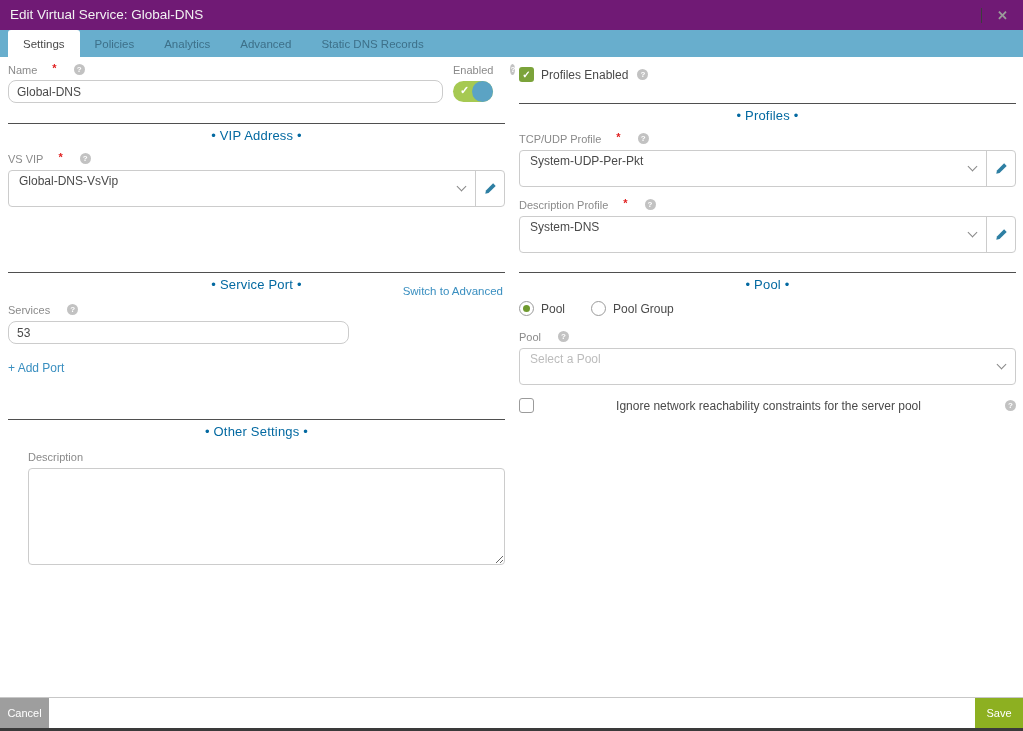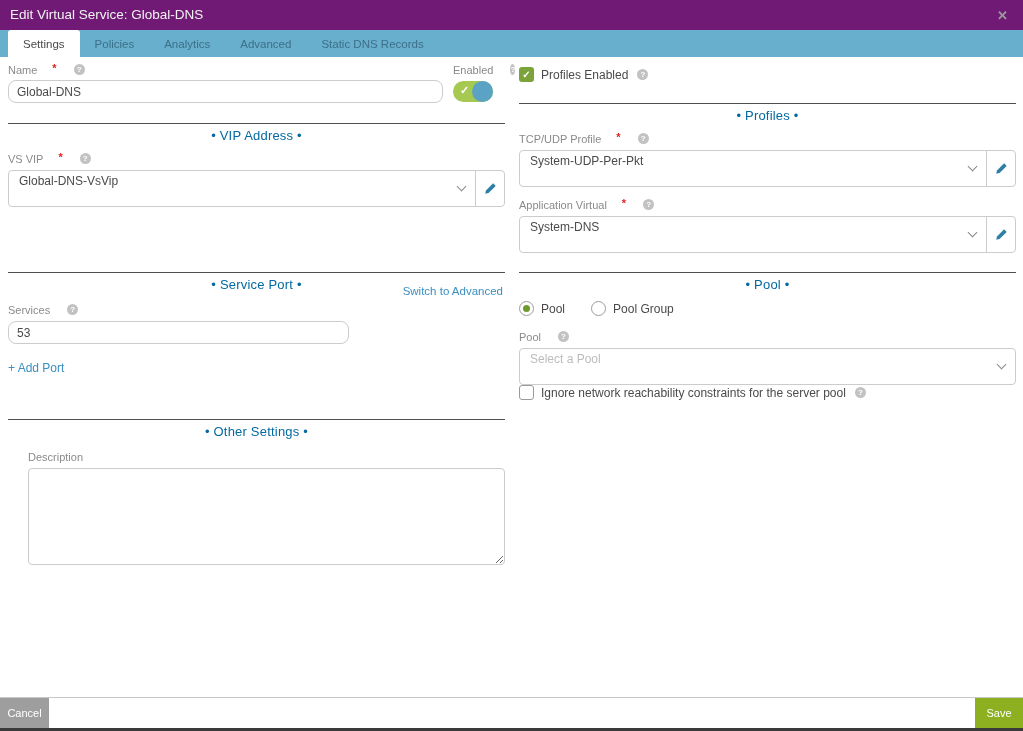--- a/index.html
+++ b/index.html
@@ -221,21 +221,21 @@
             <span class="edit-box">
               <svg class="pencil" viewBox="0 0 16 16">
                 <path d="M11.2 1.6 L14.4 4.8 L5.6 13.6 L1.6 14.4 L2.4 10.4 Z" fill="#2e7fa3"></path>
               </svg>
             </span>
           </div>
         </div>
       </div>
       <div class="field" style="margin-top:10px;">
         <div class="label-row">
-          <span class="lbl">Application Virtual</span>
+          <span class="lbl">Description Profile</span>
           <span class="req">*</span>
           <span class="help">?</span>
         </div>
         <div class="input-wrap">
           <div class="combo">
             <span class="value">System-DNS</span>
             <span class="chev-box">
                 <span class="chev"></span>
               </span>
             <span class="edit-box">
@@ -269,21 +269,21 @@
         </div>
         <div class="input-wrap">
           <div class="combo">
             <span class="value placeholder">Select a Pool</span>
             <span class="chev-box">
                 <span class="chev"></span>
               </span>
           </div>
         </div>
       </div>
-      <div class="check-row" style="">
+      <div class="check-row" style="margin-top:13px;justify-content:space-between;">
         <span class="cbox unchecked"></span>
         <span class="check-label">Ignore network reachability constraints for the server pool</span>
         <span class="help">?</span>
       </div>
 
     </div>
   </div>
 
   <div class="footer">
     <button class="btn-cancel">Cancel</button>

